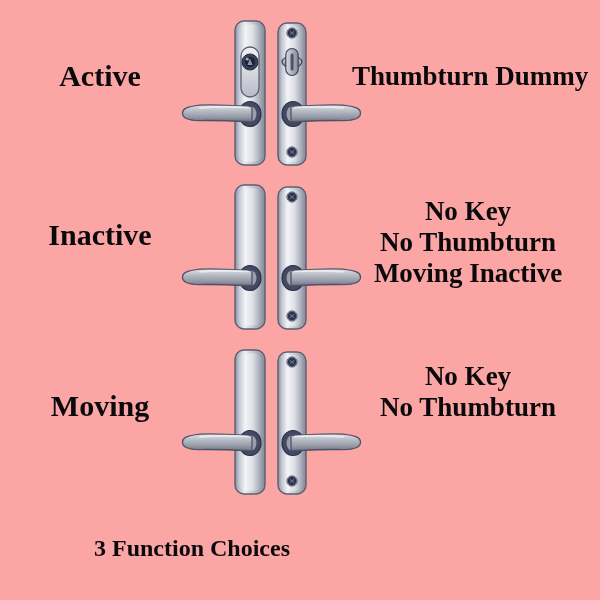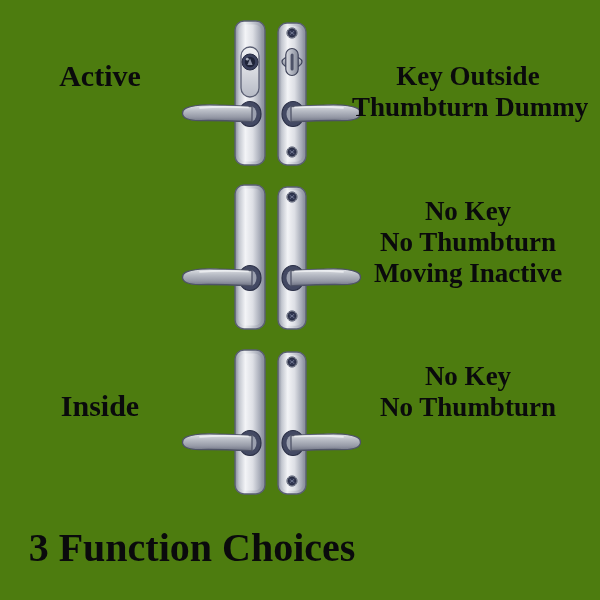--- a/index.html
+++ b/index.html
@@ -1,20 +1,20 @@
 <!DOCTYPE html>
 <html><head>
 <meta charset="utf-8">
 <style>
   html, body { margin: 0; padding: 0; }
   .canvas {
     position: relative;
     width: 600px;
     height: 600px;
-    background: #4d7c0f;
+    background: #fca5a5;
     overflow: hidden;
     font-family: "Liberation Serif", "DejaVu Serif", serif;
     color: #0a0a0c;
   }
   .fn-label {
     position: absolute;
     left: 0;
     width: 200px;
     text-align: center;
     font-weight: 700;
@@ -50,21 +50,21 @@
   .fn-desc.row2 { top: 196px; }
   .fn-desc.row3 { top: 361px; }
 
   .footer-title {
     position: absolute;
     left: 0;
     top: 531px;
     width: 384px;
     text-align: center;
     font-weight: 700;
-    font-size: 40px;
+    font-size: 24px;
     line-height: 34px;
     white-space: nowrap;
   }
 </style>
 </head>
 <body>
 
 <div class="canvas">
 
   <svg width="0" height="0" style="position:absolute" aria-hidden="true">
@@ -152,24 +152,24 @@
       <ellipse cx="121" cy="104" rx="11" ry="12.5" fill="#434963" stroke="#2b3047" stroke-width="1.2"></ellipse>
       <ellipse cx="121" cy="104" rx="6.5" ry="8" fill="#9ba0af"></ellipse>
       <g transform="translate(199 0) scale(-1 1)">
         <path d="M80 96.5 C55 95,38 94,28 95.2 C13 96.8,10.5 99.5,10.5 103.2 C10.5 107.8,16 110.9,29 110.6 C45 110.2,62 111,80 111.8 Z" fill="url(#gLever)" stroke="#4e5366" stroke-width="1.3"></path>
         <path d="M28 97.8 C42 96.6,58 96.4,76 97.4" stroke="#eff1f4" stroke-width="1.8" fill="none" opacity="0.8" stroke-linecap="round"></path>
       </g>
     </g>
   </svg>
 
   <div class="fn-desc row1">
-    <div>Key Outside</div>
     <div>Thumbturn Dummy</div>
   </div>
 
+  <div class="fn-label inactive">Inactive</div>
 
   <svg class="handle-svg row2" viewBox="0 0 200 160">
     <g>
       <rect x="63" y="11" width="30" height="144" rx="9" fill="url(#gPlate)" stroke="#5a5f73" stroke-width="1.4"></rect>
       <rect x="66.5" y="14.5" width="23" height="137" rx="7" fill="url(#gPlateInner)"></rect>
     </g>
     <g>
       <rect x="106" y="13" width="28" height="142" rx="9" fill="url(#gPlate)" stroke="#5a5f73" stroke-width="1.4"></rect>
       <rect x="109.2" y="16.2" width="21.6" height="135.6" rx="7" fill="url(#gPlateInner)"></rect>
     </g>
@@ -198,21 +198,21 @@
       </g>
     </g>
   </svg>
 
   <div class="fn-desc row2">
     <div>No Key</div>
     <div>No Thumbturn</div>
     <div>Moving Inactive</div>
   </div>
 
-  <div class="fn-label dummy">Inside</div>
+  <div class="fn-label dummy">Moving</div>
 
   <svg class="handle-svg row3" viewBox="0 0 200 160">
     <g>
       <rect x="63" y="11" width="30" height="144" rx="9" fill="url(#gPlate)" stroke="#5a5f73" stroke-width="1.4"></rect>
       <rect x="66.5" y="14.5" width="23" height="137" rx="7" fill="url(#gPlateInner)"></rect>
     </g>
     <g>
       <rect x="106" y="13" width="28" height="142" rx="9" fill="url(#gPlate)" stroke="#5a5f73" stroke-width="1.4"></rect>
       <rect x="109.2" y="16.2" width="21.6" height="135.6" rx="7" fill="url(#gPlateInner)"></rect>
     </g>

